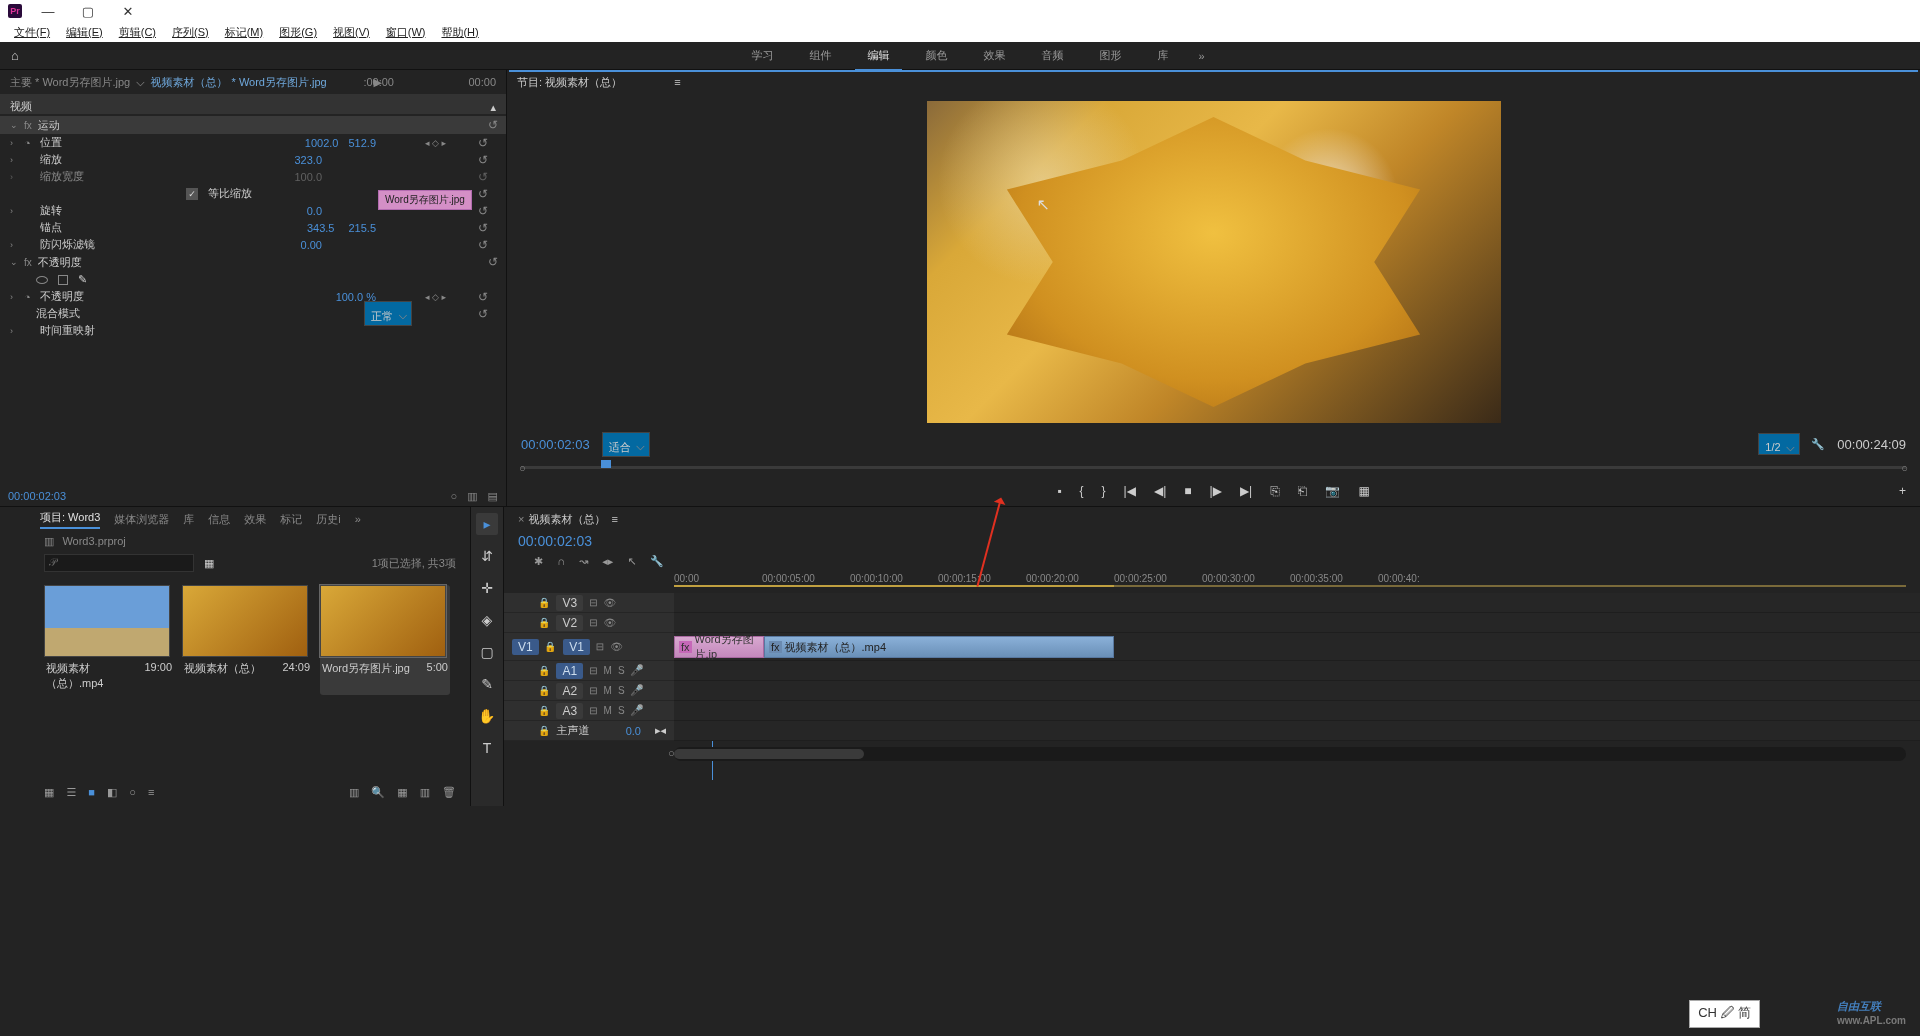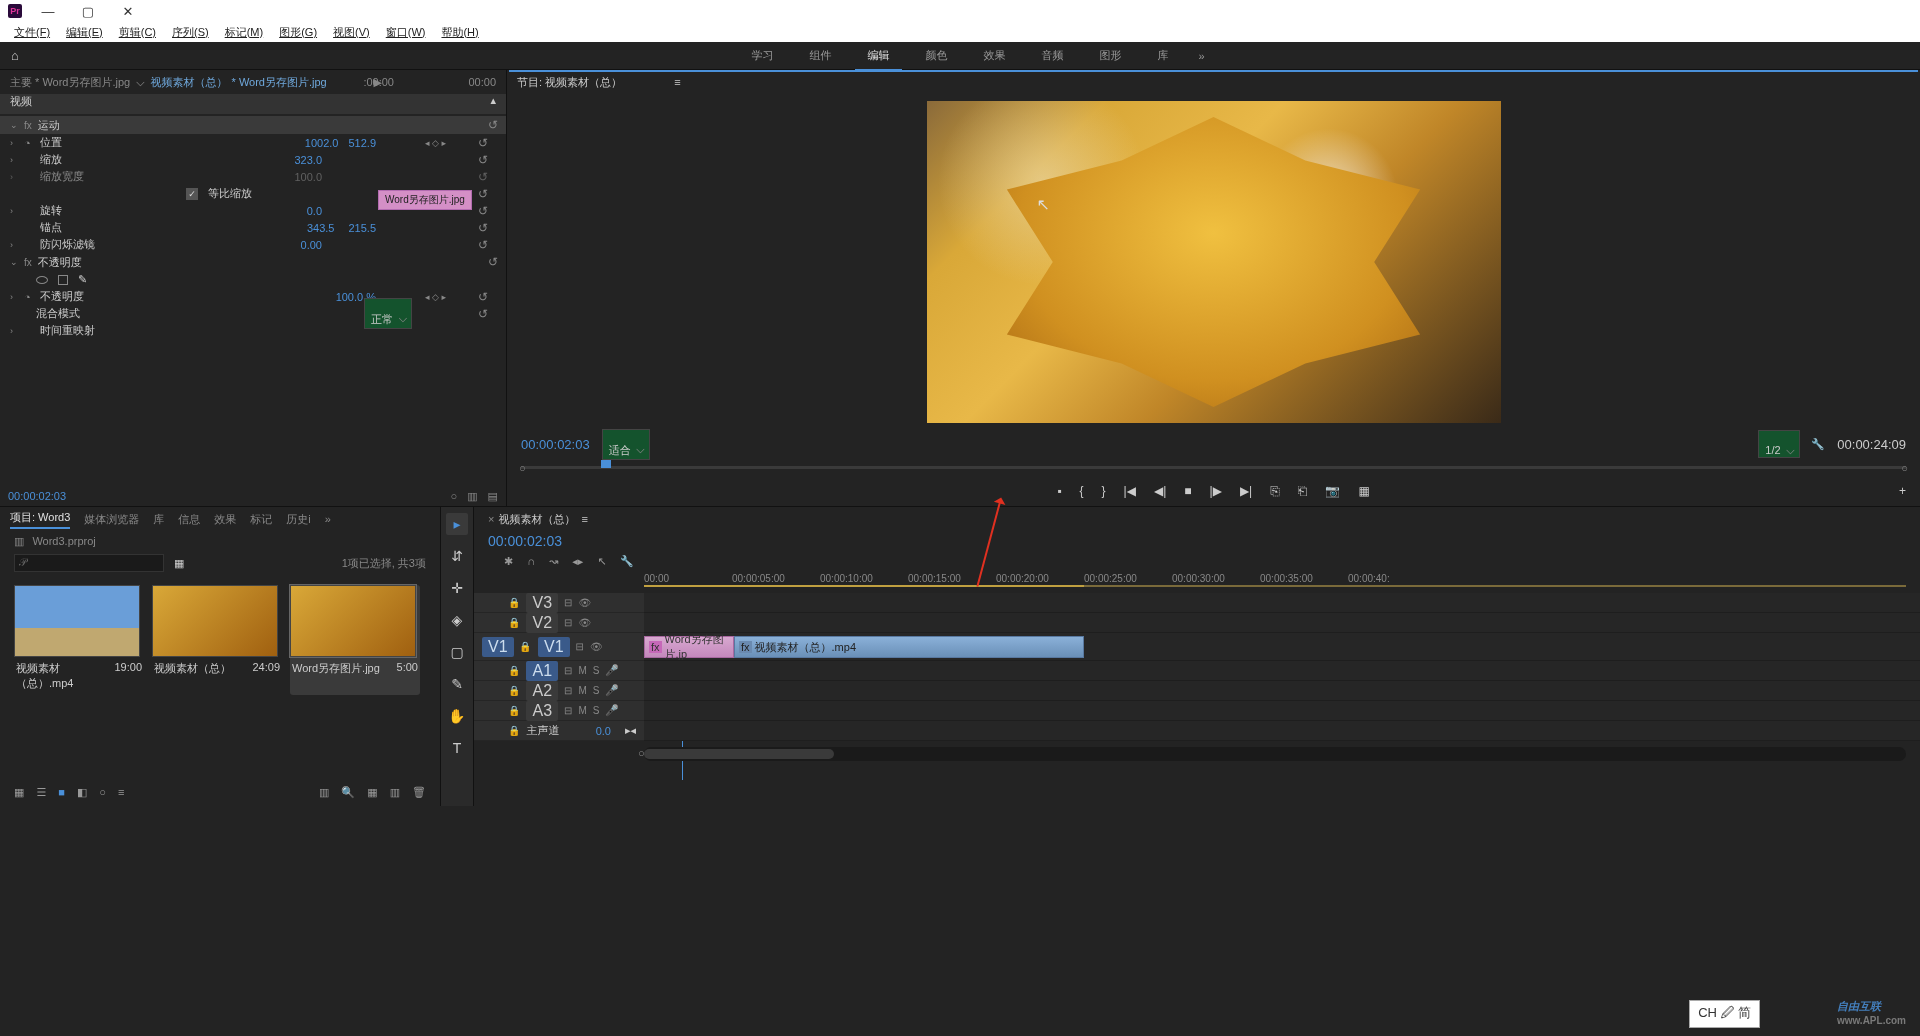--- a/index.html
+++ b/index.html
@@ -20,51 +20,51 @@
 .main-area { display: flex; height: 436px; }
 .left-col { width: 506px; display: flex; flex-direction: column; }
 .panel-tabs { height: 28px; display: flex; align-items: center; padding: 0 10px; gap: 18px; background: #232323; }
 .panel-tabs .tab { color: #888; position: relative; padding-bottom: 4px; }
 .panel-tabs .tab.active { color: #e0e0e0; }
 .panel-tabs .tab.active::after { content: ""; position: absolute; bottom: -4px; left: 0; width: 100%; height: 2px; background: #4a90d9; }
 .breadcrumb-row { height: 24px; display: flex; align-items: center; padding: 0 10px; color: #888; position: relative; }
 .breadcrumb-row .seq-link { color: #6fa8dc; }
 .breadcrumb-row .tc-end { position: absolute; right: 112px; color: #888; }
 .breadcrumb-row .tc-start { position: absolute; right: 10px; color: #888; }
-.vid-header { height: 20px; display: flex; align-items: flex-start; padding: 0 10px; background: #333; color: #ccc; justify-content: space-between; }
+.vid-header { height: 20px; display: flex; align-items: flex-end; padding: 0 10px; background: #333; color: #ccc; justify-content: space-between; }
 .clip-chip { position: absolute; left: 378px; top: 120px; background: #d48fc6; color: #222; padding: 2px 6px; font-size: 10px; border: 1px solid #b36bb0; }
 .effect-section { padding: 2px 10px; }
 .fx-row { height: 17px; display: flex; align-items: center; gap: 6px; position: relative; }
 .chev { color: #888; font-size: 9px; width: 8px; }
 .fx-icon { color: #888; font-size: 10px; }
 .fx-label { color: #ccc; }
 .fx-header { background: #3a3a3a; margin: 0 -10px; padding: 2px 10px; display: flex; align-items: center; height: 18px; }
 .fx-val { color: #4a90d9; }
 .kf-ctrl { position: absolute; right: 50px; color: #888; font-size: 9px; }
 .reset-icon { position: absolute; right: 8px; color: #888; font-size: 12px; }
 .checkbox-sm { width: 12px; height: 12px; background: #555; display: inline-flex; align-items: center; justify-content: center; color: #ddd; font-size: 9px; }
-.dropdown-sm { background: #14532d; border: 1px solid #444; padding: 13px 18px 1px 6px; color: #ccc; display: inline-block; position: relative; }
+.dropdown-sm { background: #0369a1; border: 1px solid #444; padding: 7px 18px 1px 6px; color: #ccc; display: inline-block; position: relative; }
 .dropdown-sm::after { content: "⌵"; position: absolute; right: 4px; color: #888; }
 .left-bottom-bar { height: 20px; display: flex; align-items: center; padding: 0 8px; color: #4a90d9; justify-content: space-between; }
 .right-col { flex: 1; display: flex; flex-direction: column; border-left: 1px solid #111; position: relative; }
 .right-col::before { content: ""; position: absolute; top: 0; left: 2px; right: 2px; height: 2px; background: #4a90d9; }
 .program-tabs { height: 24px; display: flex; align-items: center; padding: 0 10px; color: #ccc; gap: 46px; }
 .program-monitor { flex: 1; display: flex; align-items: center; justify-content: center; background: #232323; position: relative; }
 .monitor-img { width: 574px; height: 322px; background: linear-gradient(135deg, #8a6a3a 0%, #d9a838 20%, #e8b848 40%, #c08628 60%, #3a2a18 100%); position: relative; overflow: hidden; }
 .monitor-img::before { content: ""; position: absolute; inset: 0; background: radial-gradient(circle at 70% 30%, rgba(255,255,255,.7), transparent 15%), radial-gradient(circle at 20% 25%, rgba(240,230,200,.5), transparent 20%); }
 .leaf { position: absolute; left: 10%; top: 5%; width: 80%; height: 90%; background: radial-gradient(ellipse at 50% 40%, #f0c040, #d09020 60%, #a06010); clip-path: polygon(50% 0%, 70% 15%, 95% 25%, 85% 50%, 95% 75%, 70% 85%, 50% 100%, 30% 85%, 5% 75%, 15% 50%, 5% 25%, 30% 15%); }
 .program-ctrl { height: 28px; display: flex; align-items: center; padding: 0 14px; gap: 12px; }
 .tc-current { color: #4a90d9; font-size: 13px; font-weight: 500; }
 .scrubber { height: 18px; position: relative; margin: 0 14px; }
 .scrubber .track { position: absolute; top: 8px; left: 0; right: 0; height: 3px; background: #3a3a3a; }
 .scrubber .handle { position: absolute; top: 2px; left: 80px; width: 10px; height: 8px; background: #4a90d9; }
 .transport { height: 30px; display: flex; align-items: center; justify-content: center; gap: 18px; color: #ccc; position: relative; }
 .transport .btn { color: #ccc; font-size: 12px; }
 .transport .plus { position: absolute; right: 14px; }
-.bottom-area { display: flex; height: 300px; border-top: 1px solid #111; }
+.bottom-area { display: flex; height: 300px; border-top: 1px solid #111; padding-left: 30px; }
 .project-panel { width: 440px; display: flex; flex-direction: column; }
 .proj-tabs { height: 24px; display: flex; align-items: center; padding: 0 10px; gap: 14px; }
 .proj-tabs .tab { color: #888; }
 .proj-tabs .tab.active { color: #e0e0e0; border-bottom: 2px solid #4a90d9; padding-bottom: 2px; }
 .proj-crumb { height: 20px; display: flex; align-items: center; padding: 0 14px; color: #888; gap: 8px; }
 .proj-search { height: 24px; display: flex; align-items: center; padding: 0 14px; gap: 10px; }
 .search-box { background: #1a1a1a; border: 1px solid #333; height: 18px; width: 150px; padding: 0 16px; color: #888; position: relative; }
 .proj-search .status { margin-left: auto; color: #888; }
 .bins { display: flex; gap: 8px; padding: 10px 14px; }
 .bin { width: 130px; }
@@ -88,21 +88,21 @@
 .tl-ruler .tick { position: absolute; top: 2px; color: #888; font-size: 10px; }
 .tl-ruler .line { position: absolute; top: 14px; left: 0; right: 14px; height: 2px; background: #7a6a3a; }
 .tl-ruler .play-line { position: absolute; top: 14px; left: 0; width: 440px; height: 2px; background: #c0a040; }
 .playhead-vert { position: absolute; left: 208px; top: 46px; bottom: 26px; width: 1px; background: #4a90d9; }
 .playhead-vert::before { content: ""; position: absolute; top: -6px; left: -5px; width: 11px; height: 8px; background: #4a90d9; clip-path: polygon(0 0, 100% 0, 80% 100%, 20% 100%); }
 .tracks { display: flex; flex-direction: column; }
 .track { height: 20px; display: flex; align-items: center; }
 .track.tall { height: 28px; }
 .track-head { width: 170px; display: flex; align-items: center; gap: 6px; padding: 0 8px; background: #2f2f2f; height: 100%; border-bottom: 1px solid #252525; }
 .track-head .lock, .track-head .mute, .track-head .solo, .track-head .eye, .track-head .sync { color: #888; font-size: 10px; }
-.track-label { background: #3a3a3a; padding: 1px 6px; border-radius: 2px; font-size: 16px; }
+.track-label { background: #3a3a3a; padding: 1px 6px; border-radius: 2px; font-size: 12px; }
 .track-label.active { background: #3a5a8a; color: #cde; }
 .track-body { flex: 1; background: #262626; border-bottom: 1px solid #1e1e1e; height: 100%; position: relative; }
 .clip-pink { position: absolute; left: 0; width: 90px; height: 22px; top: 3px; background: linear-gradient(#d8a8d0, #c488bc); border: 1px solid #a868a0; color: #333; font-size: 9px; padding: 1px 4px; display: flex; align-items: center; gap: 3px; }
 .clip-blue { position: absolute; left: 90px; width: 350px; height: 22px; top: 3px; background: linear-gradient(#8ab0d8, #6a90b8); border: 1px solid #5878a0; color: #222; font-size: 9px; padding: 1px 4px; display: flex; align-items: center; gap: 3px; }
 .tl-scroll { height: 14px; margin: 6px 14px 0 170px; background: #1a1a1a; border-radius: 7px; position: relative; }
 .tl-scroll .bar { position: absolute; left: 0; width: 190px; top: 2px; height: 10px; background: #3a3a3a; border-radius: 5px; }
 .red-arrow { position: absolute; width: 2px; height: 90px; background: #e03020; transform: rotate(15deg); pointer-events: none; }
 .red-arrow::before { content: ""; position: absolute; top: -8px; left: -5px; border: 6px solid transparent; border-bottom-color: #e03020; }
 .watermark { position: absolute; right: 14px; bottom: 10px; color: #4a90d9; font-size: 18px; font-style: italic; opacity: .85; font-weight: bold; }
 .watermark .sub { display: block; color: #888; font-size: 10px; font-style: normal; }

